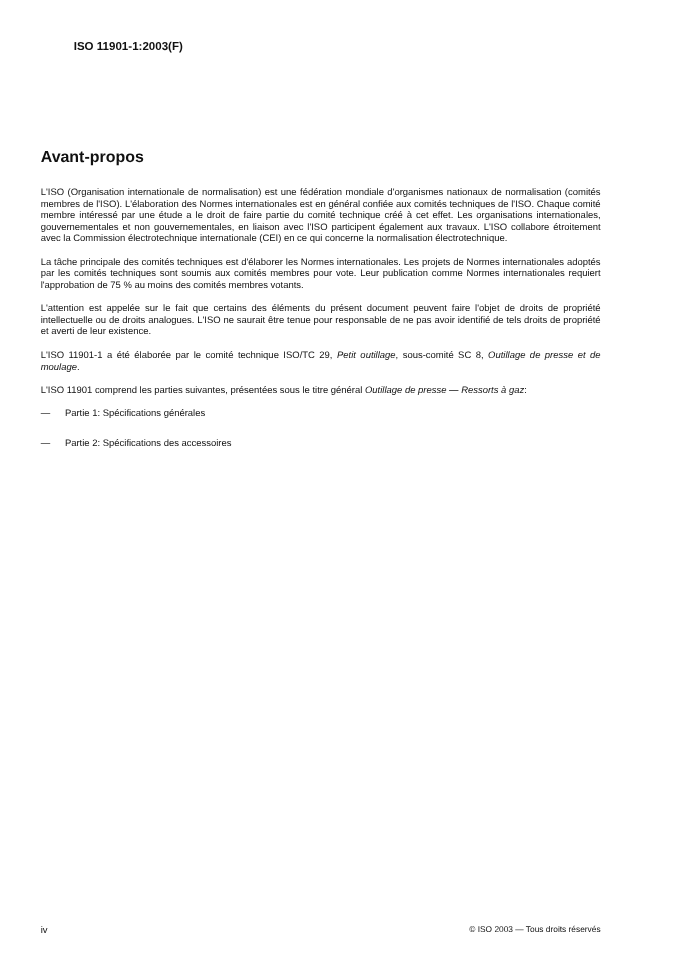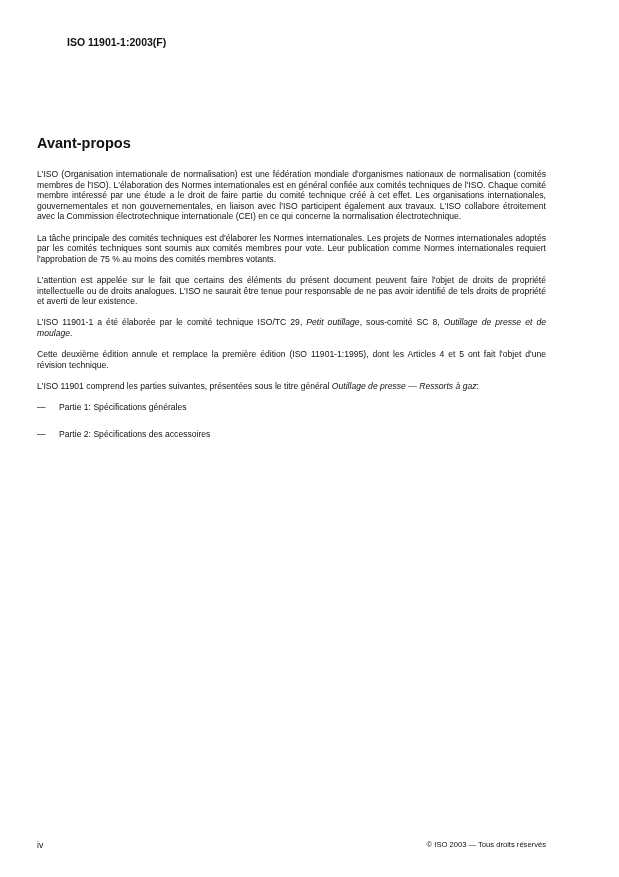--- a/index.html
+++ b/index.html
@@ -22,21 +22,20 @@
 
 <div class="header-code">ISO 11901-1:2003(F)</div>
 
 <h1 class="title">Avant-propos</h1>
 
 <div class="body">
   <p>L'ISO (Organisation internationale de normalisation) est une fédération mondiale d'organismes nationaux de normalisation (comités membres de l'ISO). L'élaboration des Normes internationales est en général confiée aux comités techniques de l'ISO. Chaque comité membre intéressé par une étude a le droit de faire partie du comité technique créé à cet effet. Les organisations internationales, gouvernementales et non gouvernementales, en liaison avec l'ISO participent également aux travaux. L'ISO collabore étroitement avec la Commission électrotechnique internationale (CEI) en ce qui concerne la normalisation électrotechnique.</p>
   <p>La tâche principale des comités techniques est d'élaborer les Normes internationales. Les projets de Normes internationales adoptés par les comités techniques sont soumis aux comités membres pour vote. Leur publication comme Normes internationales requiert l'approbation de 75 % au moins des comités membres votants.</p>
   <p>L'attention est appelée sur le fait que certains des éléments du présent document peuvent faire l'objet de droits de propriété intellectuelle ou de droits analogues. L'ISO ne saurait être tenue pour responsable de ne pas avoir identifié de tels droits de propriété et averti de leur existence.</p>
   <p><span>L'ISO 11901-1 a été élaborée par le comité technique ISO/TC 29, </span><i>Petit outillage</i><span>, sous-comité SC 8, </span><i>Outillage de presse et de moulage</i><span>.</span></p>
-  <p>Cette deuxième édition annule et remplace la première édition (ISO 11901-1:1995), dont les Articles 4 et 5 ont fait l'objet d'une révision technique.</p>
   <p><span>L'ISO 11901 comprend les parties suivantes, présentées sous le titre général </span><i>Outillage de presse — Ressorts à gaz</i><span>:</span></p>
   <ul class="list">
     <li>
         <span class="dash">—</span>
         <span class="txt">Partie 1: Spécifications générales</span>
       </li>
     <li>
         <span class="dash">—</span>
         <span class="txt">Partie 2: Spécifications des accessoires</span>
       </li>

